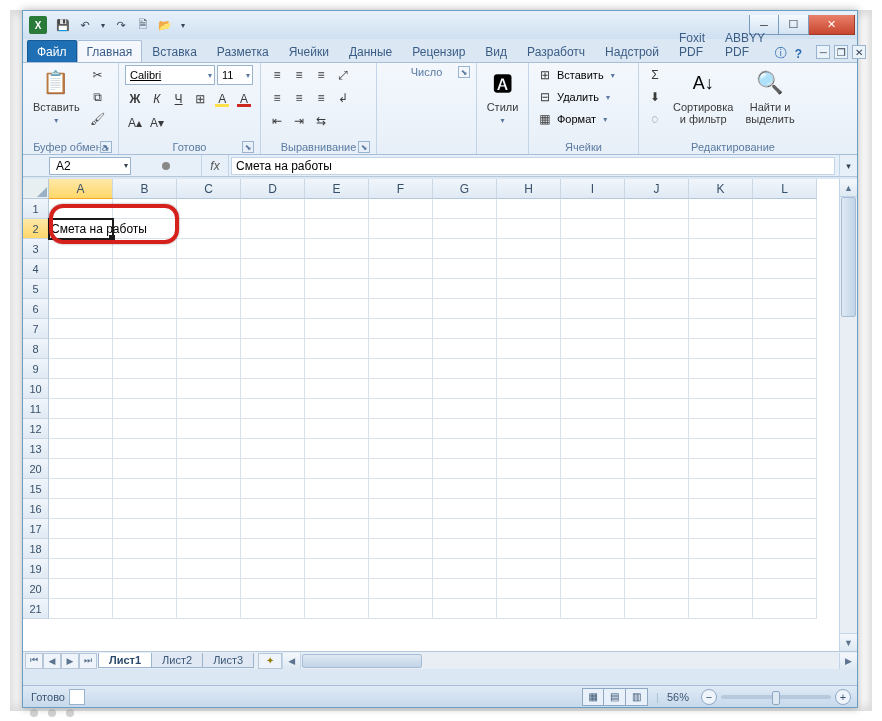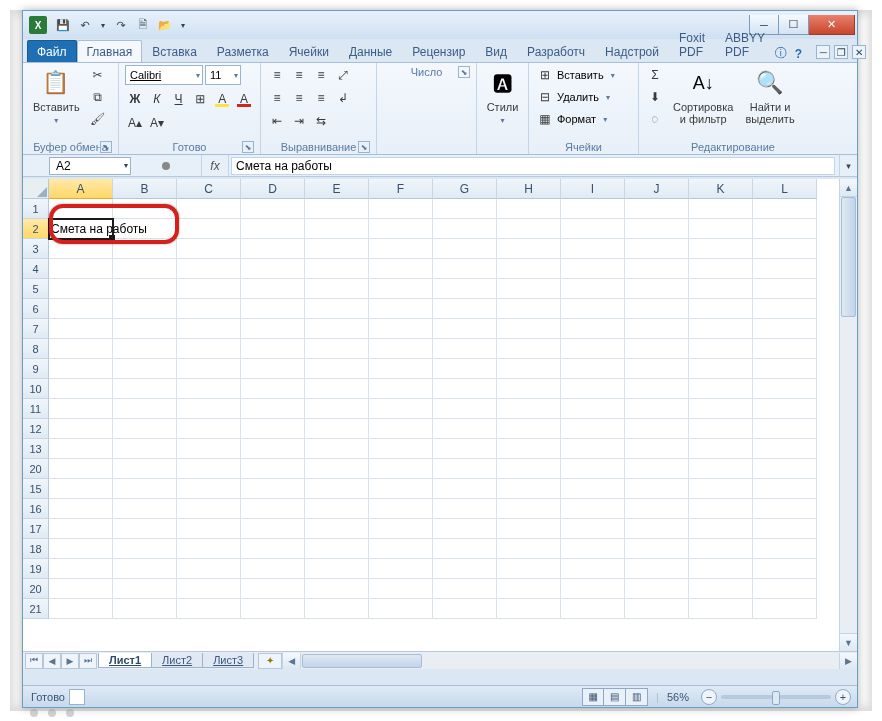--- a/index.html
+++ b/index.html
@@ -115,21 +115,21 @@
             border:4px solid #d6201b; border-radius:14px; pointer-events:none; z-index:5;
             box-shadow:0 0 2px rgba(0,0,0,.5);}
 
   
   .sheets{ position:absolute; left:0; right:0; bottom:38px; height:18px; background:#e6edf5;
            border-top:1px solid #b6c8dc; display:flex; align-items:center; font-size:11px;}
   .sh-nav{ display:flex; gap:0; margin:0 2px;}
   .sh-nav span{ width:18px; height:16px; border:1px solid #b7c7da; background:#eef4fa;
                 display:flex; align-items:center; justify-content:center; font-size:9px; color:#5c7490;}
   .sh-tab{ padding:1px 10px; border:1px solid #9ab4cf; border-top:none; background:#e0e9f3; color:#3c5879;
-           margin-left:-1px;text-decoration:underline;}
+           margin-left:-1px;}
   .sh-tab.active{ background:#fff; font-weight:bold; color:#2b4a6d;}
   .sh-new{ width:24px; height:16px; margin-left:4px; background:#eef4fa; border:1px solid #b7c7da;
            display:flex; align-items:center; justify-content:center; font-size:10px; color:#947b00;}
   .hscroll{ flex:1; margin-left:auto; height:16px; background:#e9eef4; border-left:1px solid #c2d4e8;
             display:flex; align-items:center; position:relative; min-width:300px;}
   .hscroll .a{ width:18px; height:16px; border-right:1px solid #c2d4e8; background:linear-gradient(#f4f8fc,#dde8f2);
                display:flex; align-items:center; justify-content:center; font-size:9px; color:#5c7490;}
   .hscroll .a.r{ border-left:1px solid #c2d4e8; border-right:none; margin-left:auto;}
   .hscroll .thumb{ width:120px; height:14px; margin:0 1px;
                    background:linear-gradient(#dfe9f3,#c2d4e8); border:1px solid #a6bdd6; border-radius:2px;}
@@ -217,21 +217,21 @@
           <span class="sbtn">⧉</span>
           <span class="sbtn">🖌</span>
         </div>
       </div>
       <div class="group-label"><span>Буфер обмена</span><span class="dl">⬊</span></div>
     </div>
 
     <div class="group" style="width:142px;">
       <div class="col" style="gap:4px;">
         <div class="row">
-          <span class="combo" style="width:78px;text-decoration:underline;">Calibri</span>
+          <span class="combo" style="width:90px;text-decoration:underline;">Calibri</span>
           <span class="combo" style="width:36px;">11</span>
         </div>
         <div class="row">
           <span class="sbtn" style="font-weight:bold;">Ж</span>
           <span class="sbtn" style="font-style:italic;">К</span>
           <span class="sbtn" style="text-decoration:underline;">Ч</span>
           <span class="sbtn">⊞</span>
           <span class="sbtn" style="position:relative;">A<span style="position:absolute;bottom:1px;left:2px;right:2px;height:3px;background:#ffe04a;"></span></span>
           <span class="sbtn" style="position:relative;">A<span style="position:absolute;bottom:1px;left:2px;right:2px;height:3px;background:#cc2a1e;"></span></span>
         </div>

